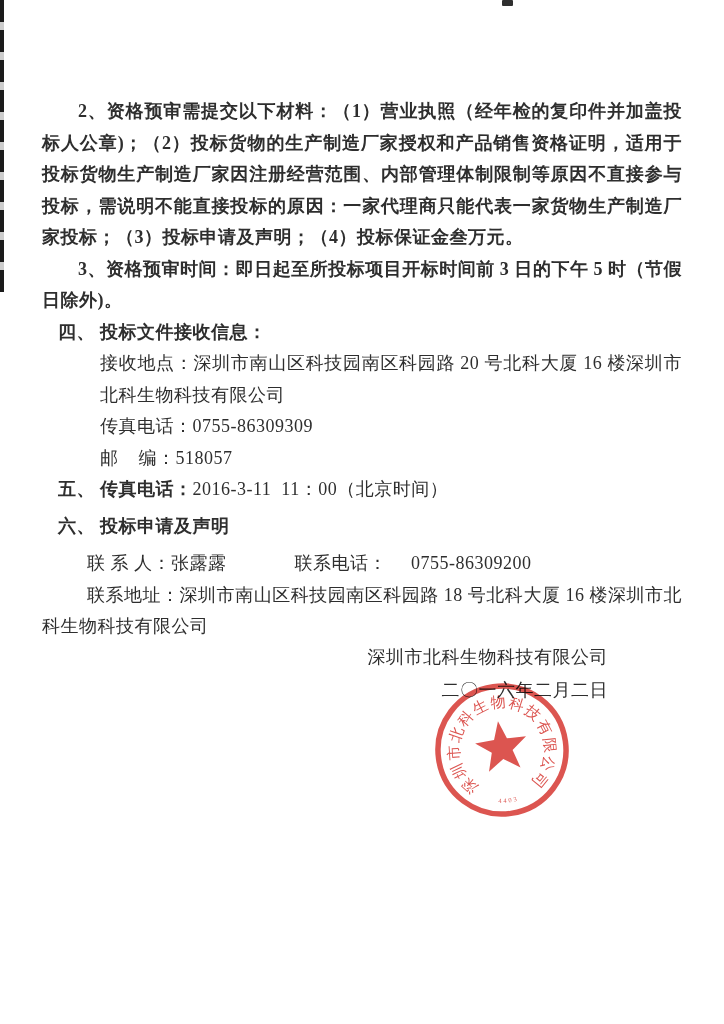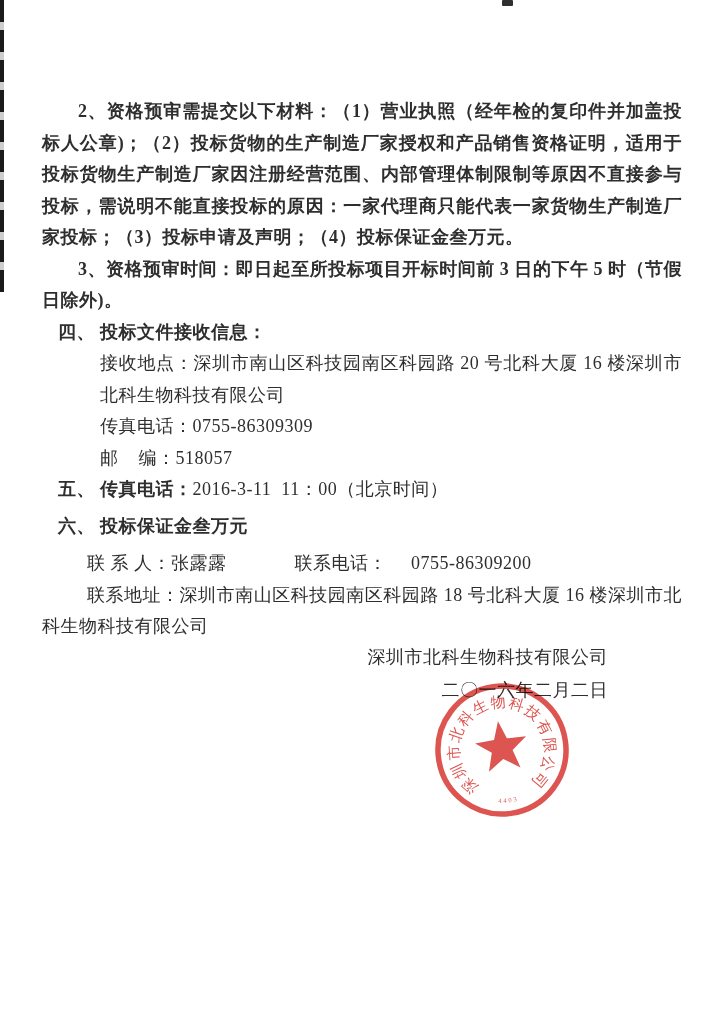--- a/index.html
+++ b/index.html
@@ -96,21 +96,21 @@
       <p>接收地点：深圳市南山区科技园南区科园路 20 号北科大厦 16 楼深圳市北科生物科技有限公司</p>
       <p class="pre">传真电话：0755-86309309</p>
       <p class="pre">邮    编：518057</p>
     </div>
 
     <div class="section-header sec-wrap">
       <span class="sec-num">五、</span><span>传真电话：</span><span class="sec-value">2016-3-11  11：00（北京时间）</span>
     </div>
 
     <div class="section-header sec-wrap gap">
-      <span class="sec-num">六、</span><span>投标保证金叁万元</span>
+      <span class="sec-num">六、</span><span>投标申请及声明</span>
     </div>
 
     <div class="contact">
       <p class="contact-line">
         <span class="pre">联 系 人：</span><span>张露露</span><span class="phone-label">联系电话：</span><span class="phone-val">0755-86309200</span>
       </p>
       <p class="indent25">联系地址：深圳市南山区科技园南区科园路 18 号北科大厦 16 楼深圳市北科生物科技有限公司</p>
     </div>
 
     <div class="signature">

